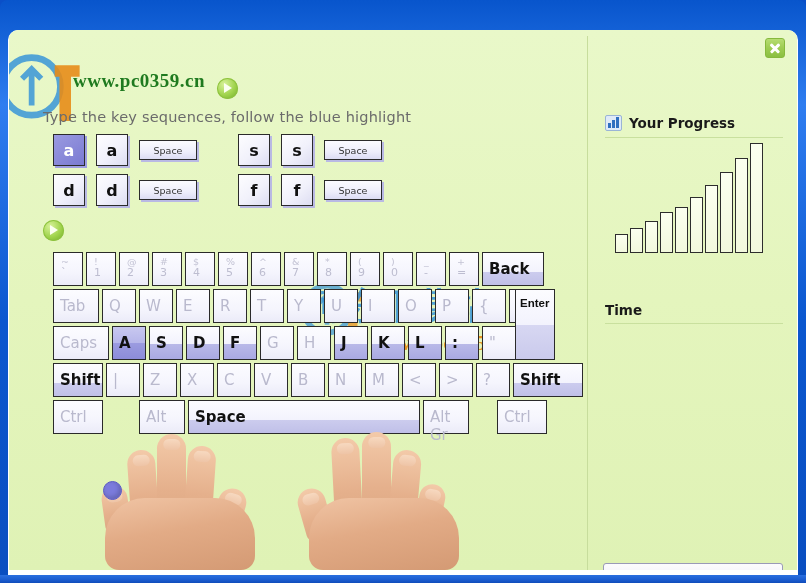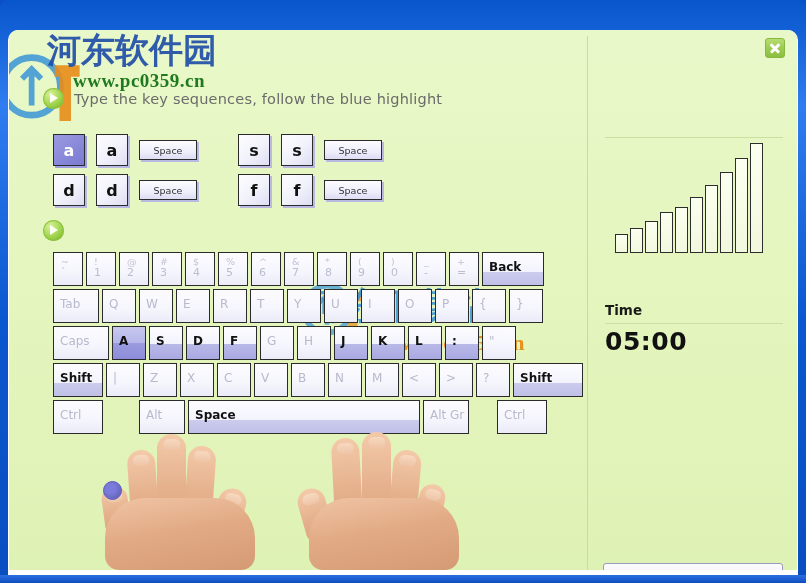--- a/index.html
+++ b/index.html
@@ -125,21 +125,21 @@
     position:relative;
   }
   .bullet::after{
     content:""; position:absolute; left:7px; top:5px;
     border-left:8px solid #fbfff1; border-top:5.5px solid transparent; border-bottom:5.5px solid transparent;
   }
   .bullet-text {
     font-size:14.5px; color:#6b6b6b; font-family:"DejaVu Sans", sans-serif;
     letter-spacing:.2px; white-space:nowrap;
   }
-  #row-type { left:34px; top:58px; }
+  #row-type { left:34px; top:48px;flex-direction:column; }
   #row-look { left:34px; top:190px; }
 
   
   #seq { position:absolute; left:44px; top:104px; width:380px; height:78px; }
   .seq-group { position:absolute; display:flex; align-items:center; }
   .skey {
     width:32px; height:32px; flex:none;
     background: linear-gradient(140deg,#fdfdff 0%,#f1f1fb 55%,#ddddf2 100%);
     border:1px solid #2b2b2b;
     box-shadow: 2px 2px 0 #b9b9e4;
@@ -172,21 +172,21 @@
   .krow { position:absolute; left:0; display:flex; }
   .key {
     height:34px; flex:none; position:relative;
     background: linear-gradient(180deg,#fcfcff 0%,#f5f5fd 60%,#ebebf8 100%);
     border:1px solid #2a2a2a;
     margin-right:3px;
     font-family:"DejaVu Sans", sans-serif;
   }
   .key .lbl {
     position:absolute; left:6px; top:7px;
-    font-size:12px; color:#b9b9cd;
+    font-size:15px; color:#b9b9cd;
   }
   .key .lbl.dark { color:#111; font-weight:bold; }
   .key .dual {
     position:absolute; left:7px; top:3px;
     font-size:9.5px; line-height:11px; color:#c3c3d4;
     text-align:left;
   }
   .key .dual b { display:block; font-weight:normal; font-size:11px; color:#bdbdd0;}
   
   .key.home { background: linear-gradient(180deg,#fcfcff 0%,#f3f3fd 52%,#b9b9e8 53%,#a9a9e2 100%); }
@@ -309,21 +309,20 @@
   <div id="content">
     <div id="canvas">
 
       <div id="left-pane">
 
         <svg class="wm" id="wm-logo" viewBox="0 0 100 100">
           <circle cx="34" cy="40" r="30" fill="none" stroke="#2f8fd8" stroke-width="7" opacity=".85"></circle>
           <path d="M34 22 L34 60 M24 32 L34 22 L44 32" stroke="#2f8fd8" stroke-width="6" fill="none" opacity=".85"></path>
           <path d="M58 18 h26 v12 h-9 v46 h-12 v-46 h-5 z" fill="#e8870f" opacity=".9"></path>
         </svg>
-        <div class="wm" id="wm-cn-top">河东软件园</div>
         <div class="wm" id="wm-url">www.pc0359.cn</div>
 
         <svg class="wm" id="wm-logo2" viewBox="0 0 100 100">
           <circle cx="36" cy="40" r="30" fill="none" stroke="#2f8fd8" stroke-width="7" opacity=".8"></circle>
           <path d="M36 22 L36 60 M26 32 L36 22 L46 32" stroke="#2f8fd8" stroke-width="6" fill="none" opacity=".8"></path>
           <path d="M58 18 h26 v12 h-9 v46 h-12 v-46 h-5 z" fill="#e8870f" opacity=".8"></path>
         </svg>
         <div class="wm" id="wm-cn-mid">河东下载站</div>
         <div class="wm" id="wm-url2">www.pc0359.cn</div>
 
@@ -536,20 +535,23 @@
                 <span class="lbl dark">Space</span>
               </div>
               <div class="key" style="width: 46px;">
                 <span class="lbl">Alt Gr</span>
               </div>
               <div class="key" style="width: 22px; visibility: hidden;"></div>
               <div class="key" style="width: 50px;">
                 <span class="lbl">Ctrl</span>
               </div>
             </div>
+          <div id="enter-key">
+            <span class="lbl">Enter</span>
+          </div>
         </div>
 
         <div id="hands">
 
           <div class="hand" id="left-hand" style="left:30px;">
             <div class="fing" style="left:4px;  bottom:38px; width:26px; height:46px; transform:rotate(-8deg);"></div>
             <div class="fing" style="left:30px; bottom:44px; width:28px; height:76px; transform:rotate(-4deg);"></div>
             <div class="fing" style="left:58px; bottom:44px; width:29px; height:92px;"></div>
             <div class="fing" style="left:87px; bottom:44px; width:28px; height:80px; transform:rotate(4deg);"></div>
             <div class="fing" style="left:116px;bottom:30px; width:28px; height:52px; transform:rotate(16deg);"></div>
@@ -566,40 +568,47 @@
             <div class="palm" style="left:0px;"></div>
           </div>
         </div>
       </div>
 
       <div id="divider"></div>
 
       <div id="right-pane">
         <div id="close-x"></div>
 
+        <div class="sect-head" style="left:14px; top:85px;">
+          <span id="chart-icon">
+              <i></i>
+              <i></i>
+              <i></i>
+            </span>
+          <span class="sect-title">Your Progress</span>
+        </div>
         <div class="hr" style="left:14px; top:107px; width:178px;"></div>
 
         <div id="progress-chart">
             <div class="pbar" title="1: 17" style="left: 0px; width: 13px; height: 19px;"></div>
             <div class="pbar" title="2: 23" style="left: 15px; width: 13px; height: 25px;"></div>
             <div class="pbar" title="3: 29" style="left: 30px; width: 13px; height: 32px;"></div>
             <div class="pbar" title="4: 37" style="left: 45px; width: 13px; height: 41px;"></div>
             <div class="pbar" title="5: 42" style="left: 60px; width: 13px; height: 46px;"></div>
             <div class="pbar" title="6: 51" style="left: 75px; width: 13px; height: 56px;"></div>
             <div class="pbar" title="7: 62" style="left: 90px; width: 13px; height: 68px;"></div>
             <div class="pbar" title="8: 74" style="left: 105px; width: 13px; height: 81px;"></div>
             <div class="pbar" title="9: 86" style="left: 120px; width: 13px; height: 95px;"></div>
             <div class="pbar" title="10: 100" style="left: 135px; width: 13px; height: 110px;"></div>
           </div>
 
         <div class="sect-head" style="left:14px; top:272px;">
           <span class="sect-title">Time</span>
         </div>
         <div class="hr" style="left:14px; top:293px; width:178px;"></div>
-        <div id="time-value">05:00</div>
 
         <div class="dlgbtn" id="btn-cancel">
           
         </div>
       </div>
 
     </div>
   </div>
 
   <div id="bottom-edge"></div>

